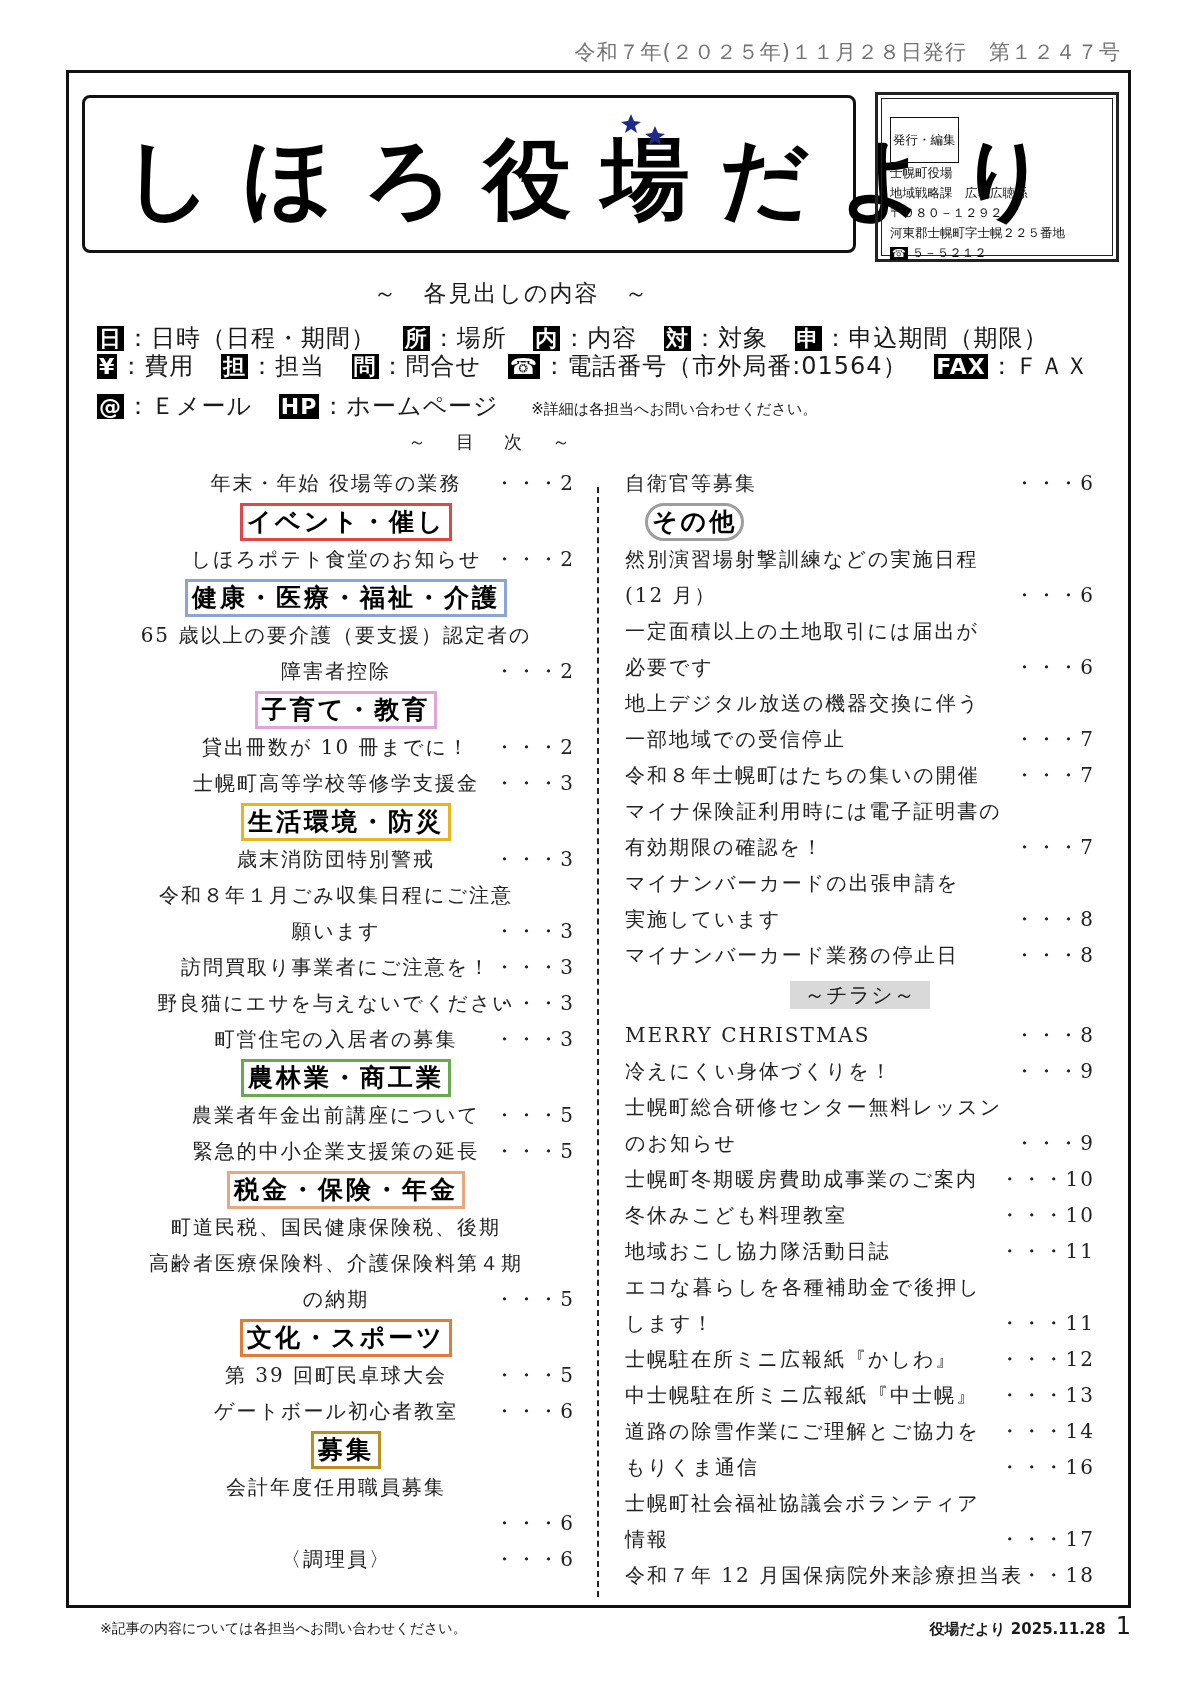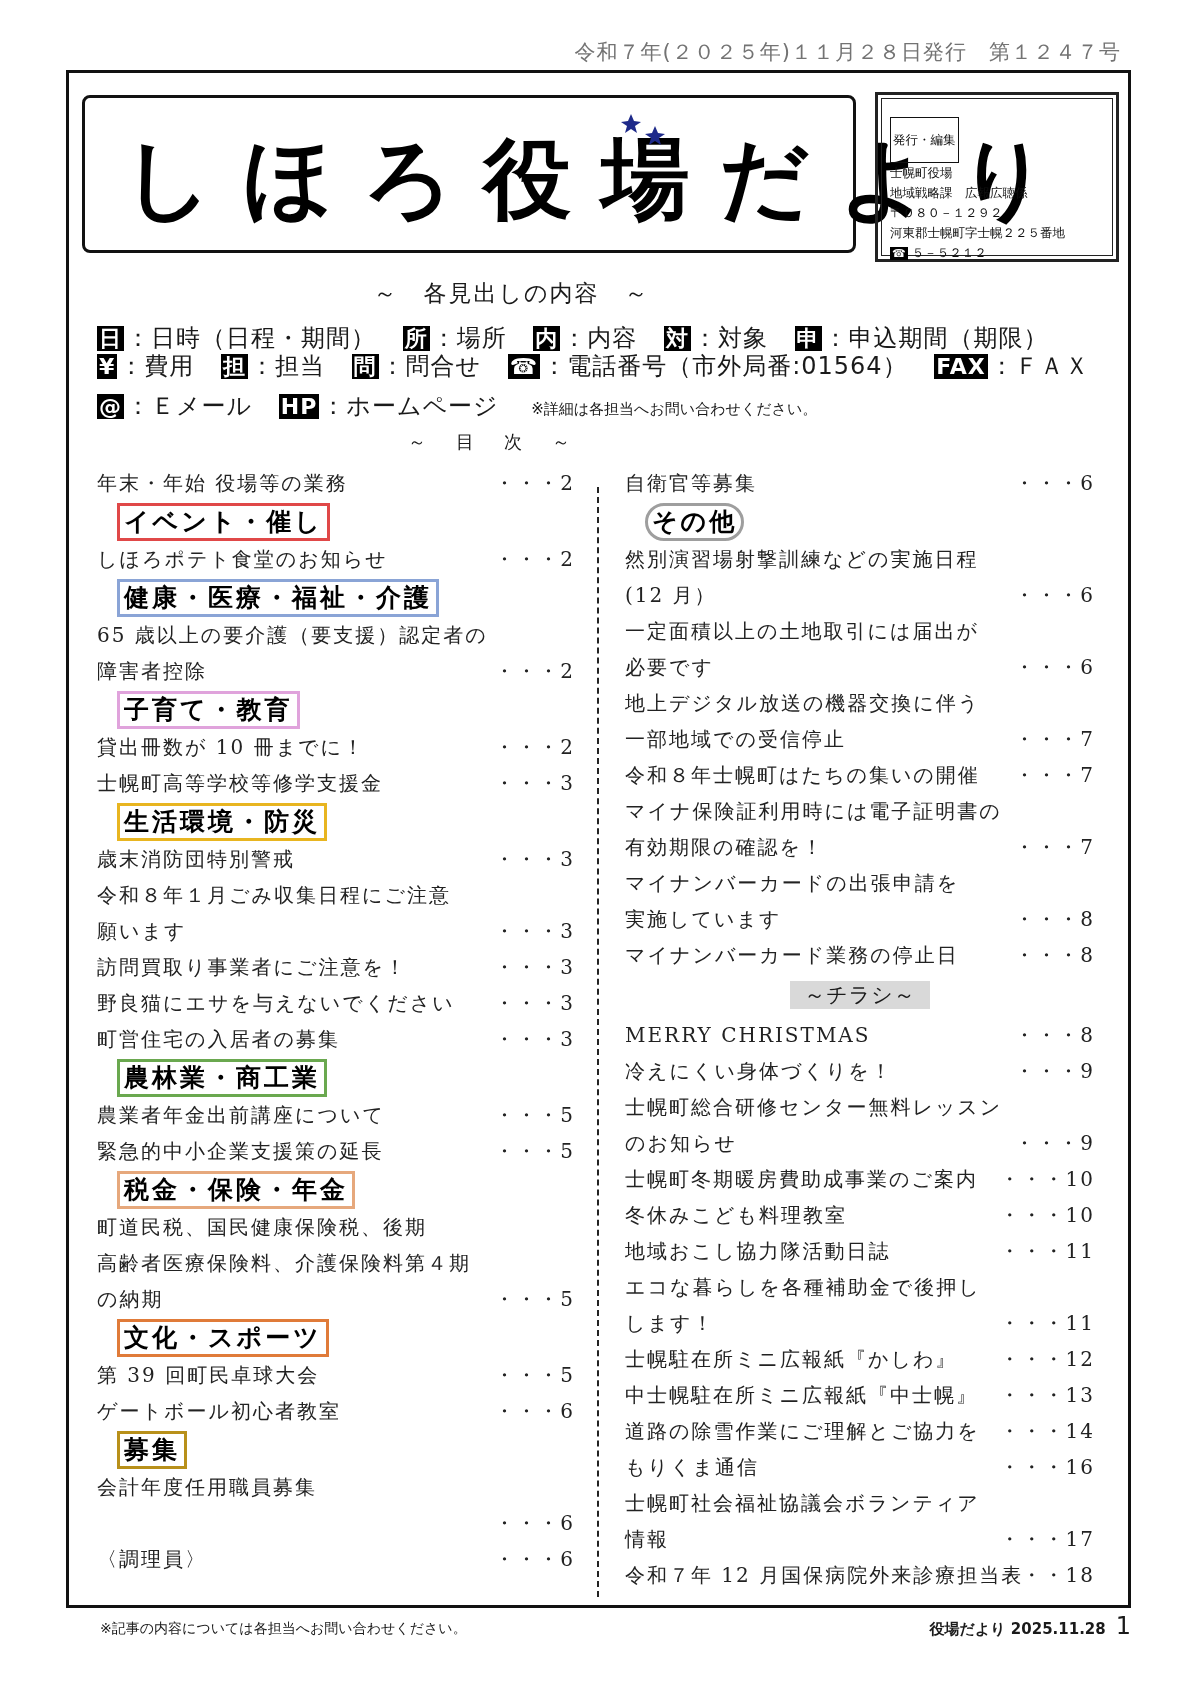--- a/index.html
+++ b/index.html
@@ -13,21 +13,21 @@
   .pub-inner { position:absolute; left:12px; top:22px; font-size:12.5px; line-height:20px; color:#111; }
   .pub-label { border:1.5px solid #111; padding:14px 2px; display:inline-block; line-height:16px; }
   .pub-tel-icon { background:#000; color:#fff; font-size:11px; padding:0 2px; margin-right:4px; }
   .legend-heading { position:absolute; left:0; width:1023px; top:278px; text-align:center; font-size:23px; letter-spacing:2px; }
   .legend-row { position:absolute; left:97px; font-size:24px; white-space:nowrap; letter-spacing:1px; }
   .legend-row .item { margin-right:18px; }
   .badge { background:#000; color:#fff; font-weight:bold; padding:0 2px; margin-right:2px; font-size:22px; }
   .legend-note { font-size:15px; letter-spacing:0; margin-left:6px; }
   .toc-heading { position:absolute; left:0; width:984px; top:430px; text-align:center; font-size:18px; letter-spacing:6px; }
   .col { position:absolute; top:465px; }
-  .col-left { left:97px; width:478px; }
+  .col-left { left:97px; width:478px;text-align:center; }
   .col-right { left:625px; width:470px; }
   .row { height:36px; line-height:36px; font-size:20px; position:relative; white-space:nowrap; letter-spacing:2px; font-family:"DejaVu Serif", serif; color:#222; }
   .row .pg { position:absolute; right:0; top:0; letter-spacing:2px; }
   .cat { display:inline-block; font-family:"DejaVu Sans", sans-serif; font-weight:bold; font-size:25px; line-height:32px; padding:0 4px; border:3px solid; margin:2px 0 2px 0; letter-spacing:3px; color:#000; }
   .cat-wrap { height:40px;margin-left:20px; }
   .divider { position:absolute; left:597px; top:487px; height:1110px; width:0; border-left:2px dashed #222; }
   .flyer { text-align:center; height:44px; line-height:44px; }
   .flyer span { background:#d9d9d9; padding:2px 14px; font-size:21px; font-family:"DejaVu Sans", sans-serif; letter-spacing:1px; }
   .footer-note { position:absolute; left:100px; top:1620px; font-size:14px; }
   .footer-right { position:absolute; right:60px; top:1612px; font-size:15px; font-weight:bold; }

